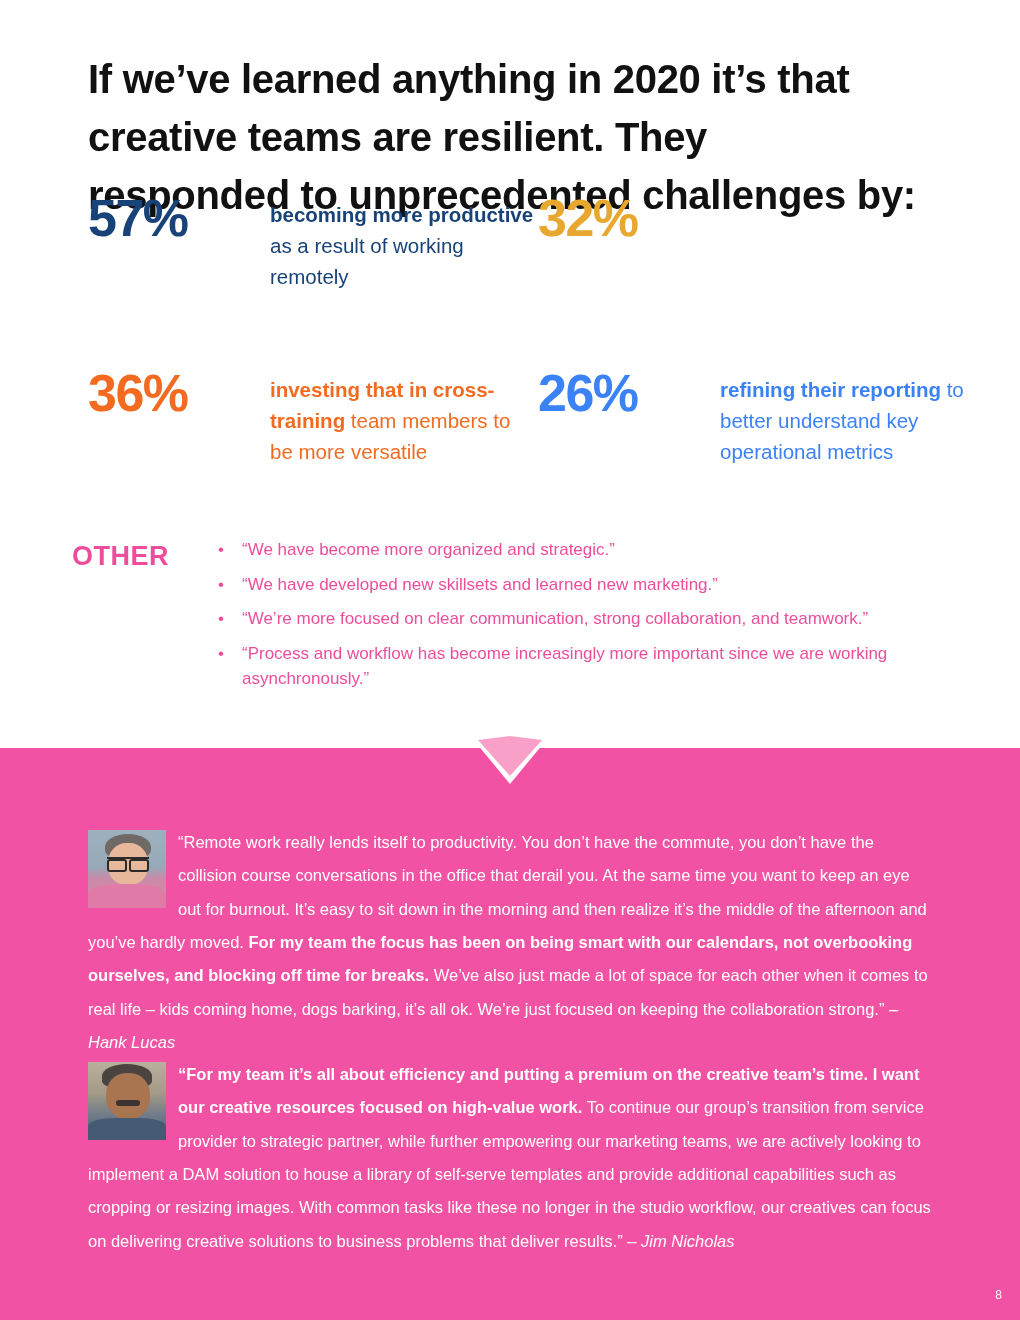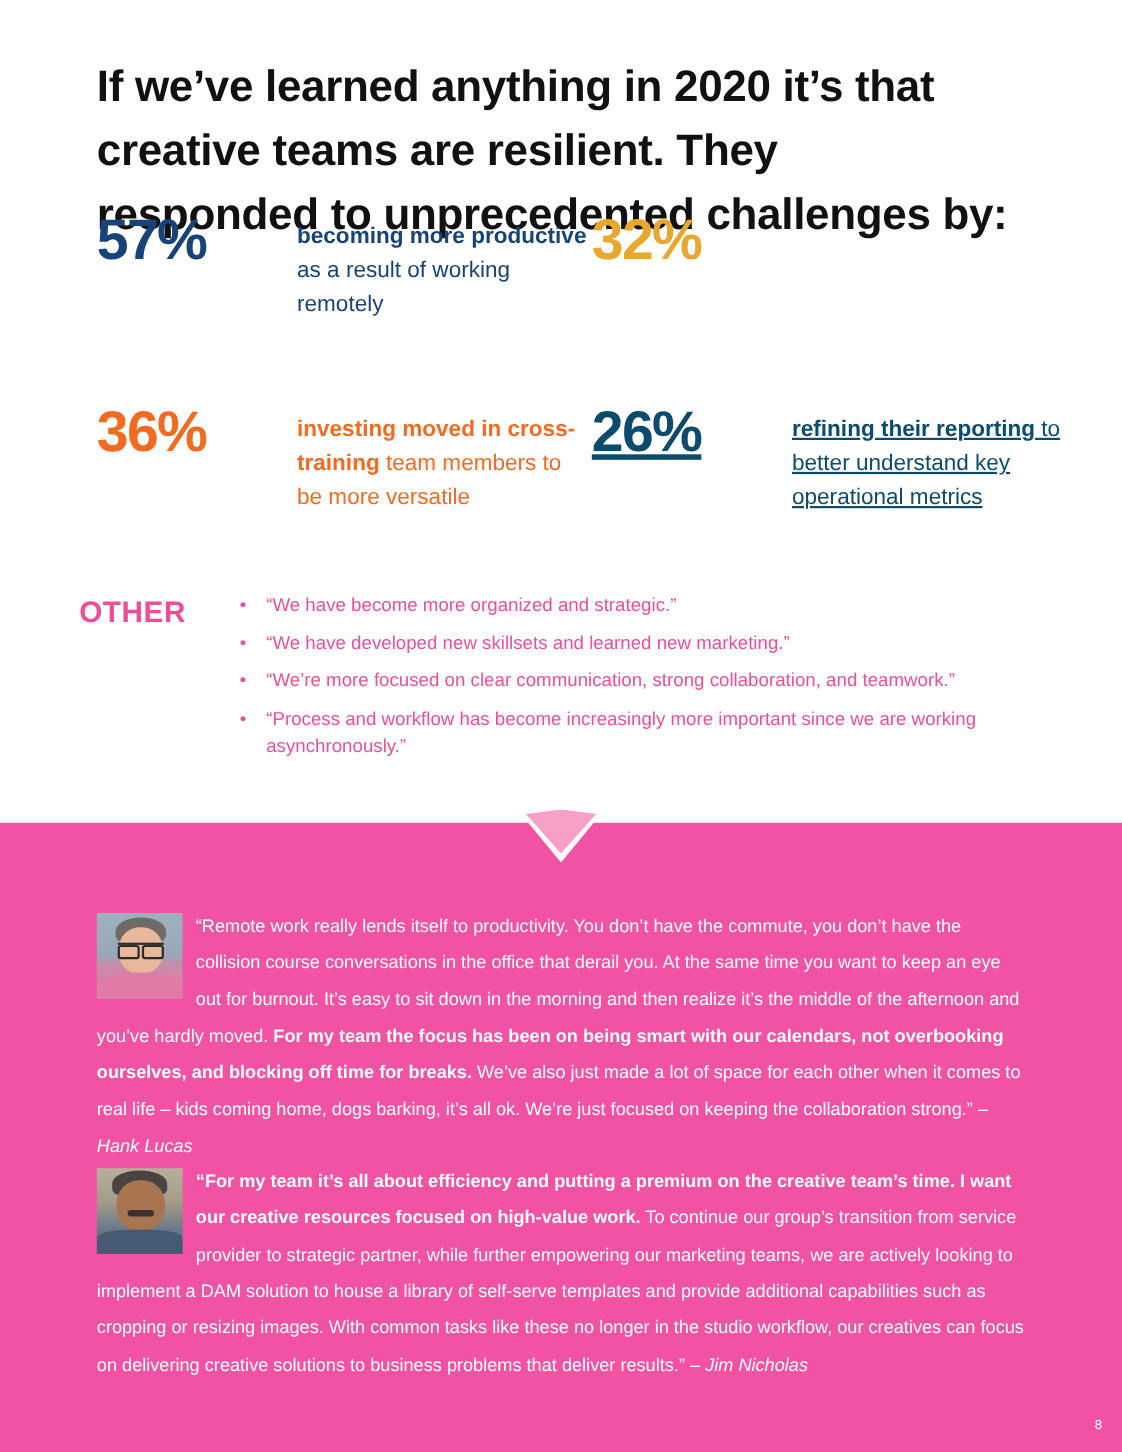--- a/index.html
+++ b/index.html
@@ -45,21 +45,21 @@
     line-height:1.52;
     padding-top:7px;
     margin-left:48px;
   }
   .stat-body b { font-weight:bold; }
   .stat-body .lite { font-weight:normal; }
 
   .c-navy   { color:#184379; }
   .c-gold   { color:#E8A72E; }
   .c-orange { color:#F26B21; }
-  .c-red    { color:#0c4a6e;text-decoration:underline; }
+  .c-red    { color:#3b82f6; }
 
   
   .other-block {
     position:absolute;
     left:72px; top:538px; width:890px;
     display:flex;
   }
   .other-label {
     flex:0 0 auto;
     width:146px;
@@ -204,21 +204,21 @@
     </div>
   </div>
 
   <div class="stat">
     <div class="stat-num c-gold w-wide">32%</div>
   </div>
 
   <div class="stat">
     <div class="stat-num c-orange w-wide">36%</div>
     <div class="stat-body c-orange">
-      <b>investing moved in cross-training</b><span class="lite"> team members to be more versatile</span>
+      <b>investing that in cross-training</b><span class="lite"> team members to be more versatile</span>
     </div>
   </div>
 
   <div class="stat">
     <div class="stat-num c-red w-wide">26%</div>
     <div class="stat-body c-red">
       <b>refining their reporting</b><span class="lite"> to better understand key operational metrics</span>
     </div>
   </div>
 

